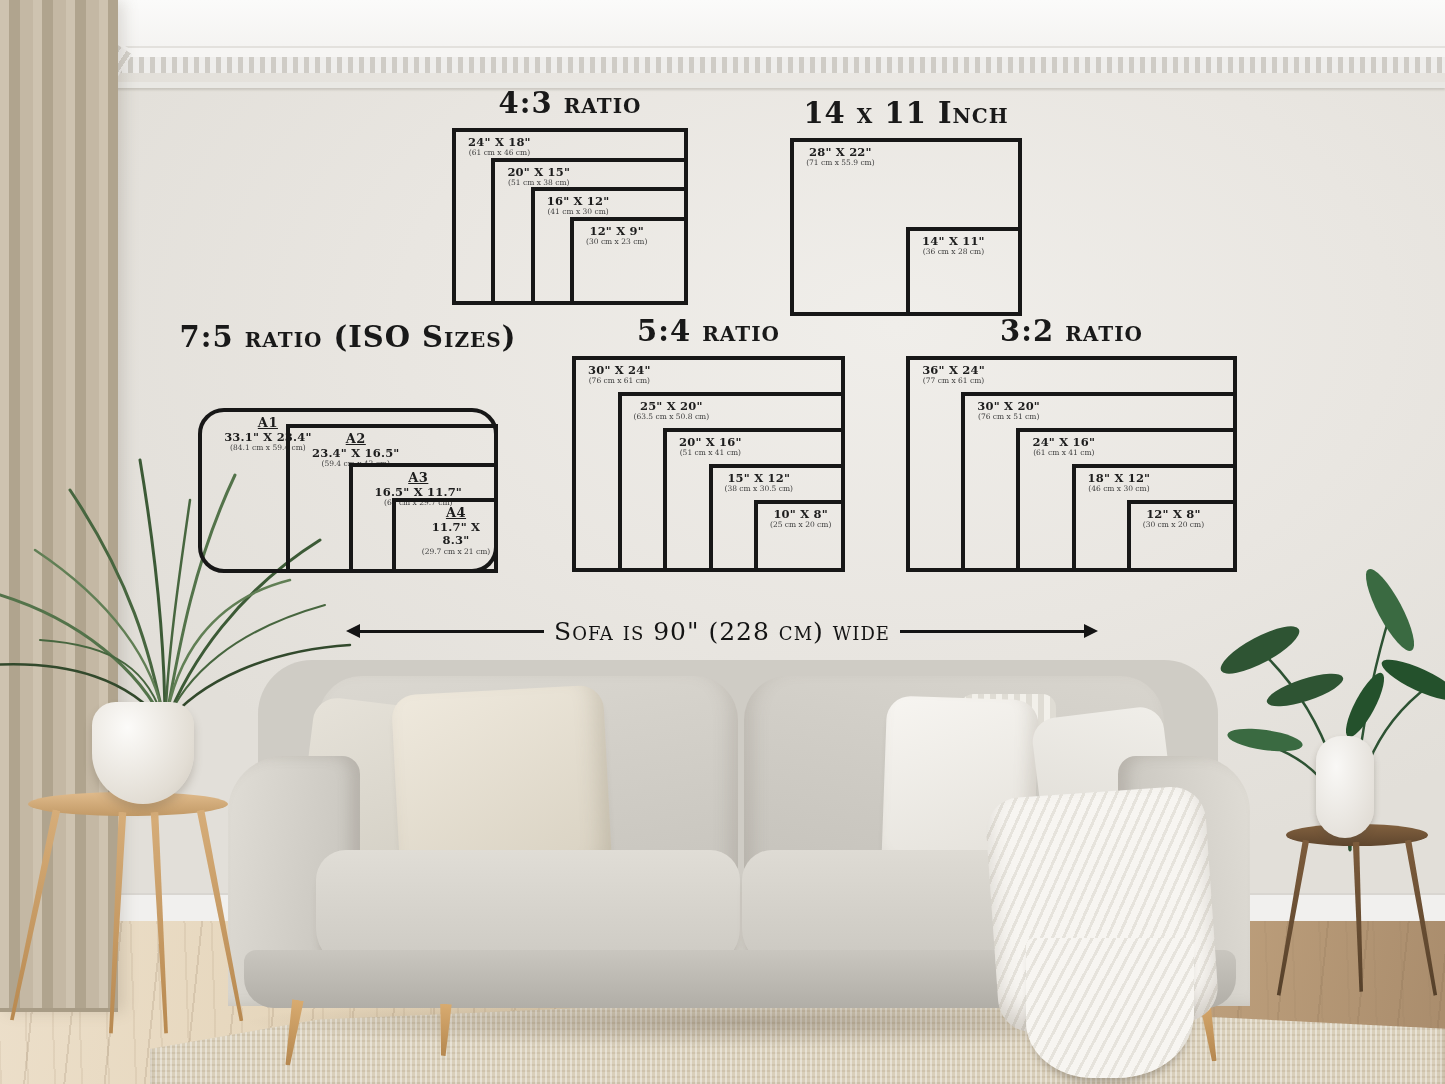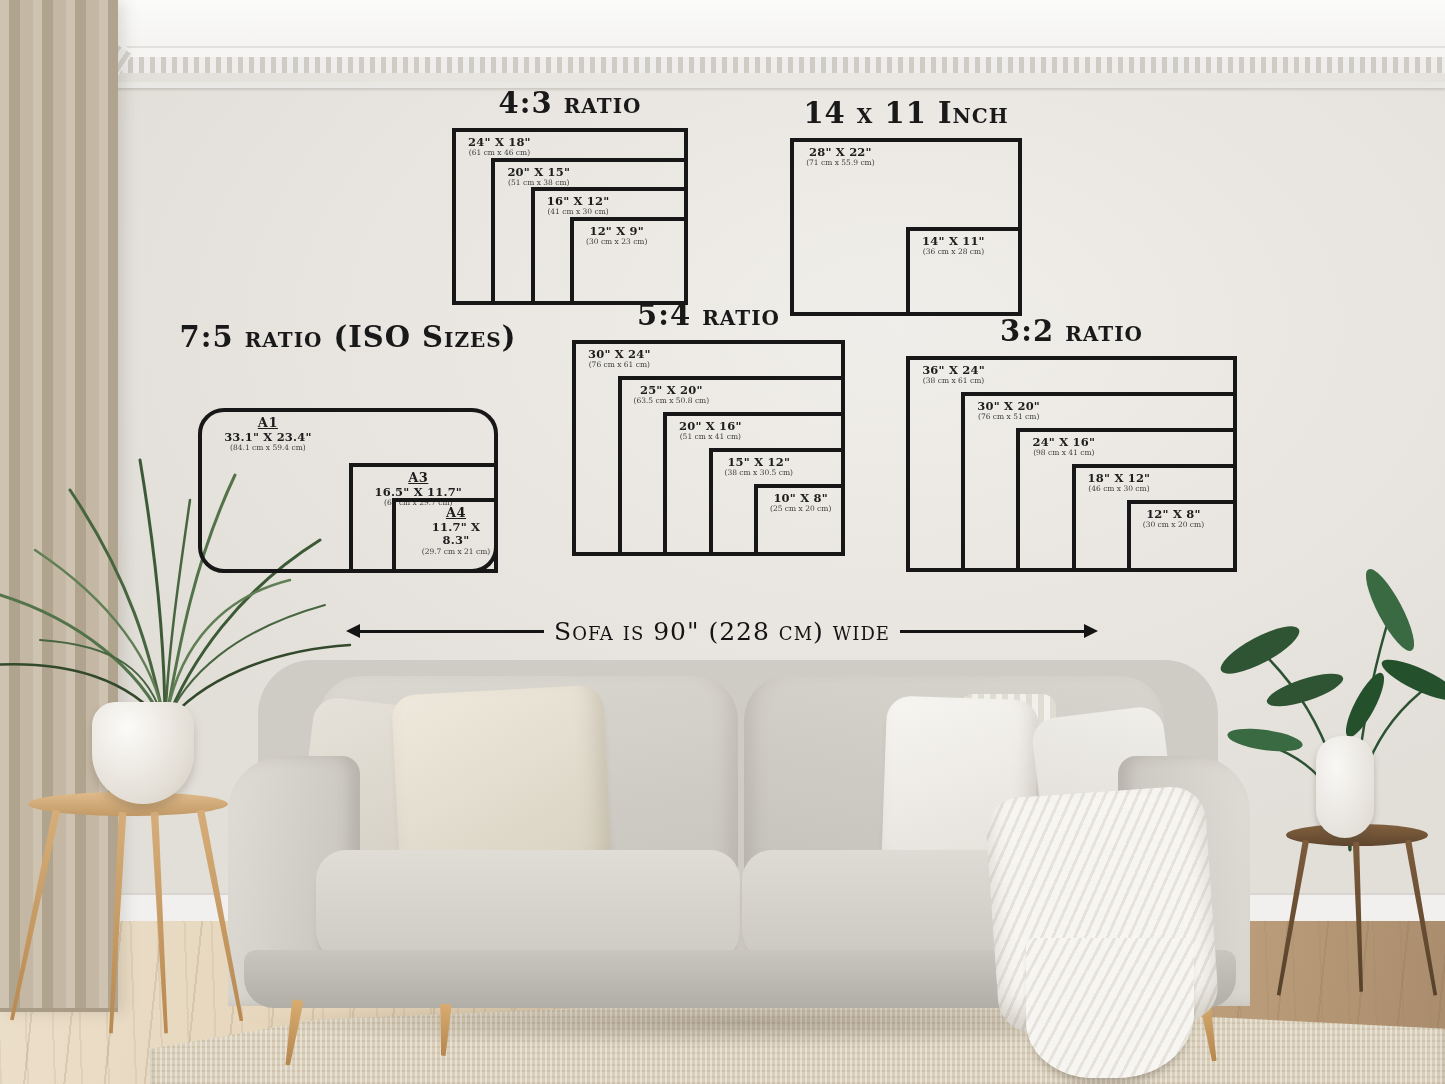--- a/index.html
+++ b/index.html
@@ -180,36 +180,43 @@
   </div>
 <div class="size-group" style="left:198px;top:362px;width:300px;height:211px;">
   <h2 class="group-title">7:5 ratio (ISO Sizes)</h2>
 <div class="size-rect" style="width: 299.886px; height: 165px; z-index: 1; border-radius: 26px;">
       <div class="size-label" style="left: 22px;">
         <span class="sz-name">A1</span>
         <span class="sz-in">33.1" x 23.4"</span>
         <span class="sz-cm">(84.1 cm x 59.4 cm)</span>
       </div>
     </div>
+    <div class="size-rect" style="width: 212.004px; height: 148.83px; z-index: 2;">
+      <div class="size-label" style="left: 22px;">
+        <span class="sz-name">A2</span>
+        <span class="sz-in">23.4" x 16.5"</span>
+        <span class="sz-cm">(59.4 cm x 42 cm)</span>
+      </div>
+    </div>
     <div class="size-rect" style="width: 149.49px; height: 110px; z-index: 3;">
       <div class="size-label" style="left: 22px;">
         <span class="sz-name">A3</span>
         <span class="sz-in">16.5" x 11.7"</span>
         <span class="sz-cm">(67 cm x 29.7 cm)</span>
       </div>
     </div>
     <div class="size-rect" style="width: 106.002px; height: 74.866px; z-index: 4;">
       <div class="size-label" style="left: 22px;">
         <span class="sz-name">A4</span>
         <span class="sz-in">11.7" x 8.3"</span>
         <span class="sz-cm">(29.7 cm x 21 cm)</span>
       </div>
     </div>
   </div>
-<div class="size-group" style="left:572px;top:340px;width:273px;height:216px;">
+<div class="size-group" style="left:572px;top:356px;width:273px;height:216px;">
   <h2 class="group-title">5:4 ratio</h2>
 <div class="size-rect" style="width: 273px; height: 216px; z-index: 1;">
       <div class="size-label">
         <span class="sz-in">30" x 24"</span>
         <span class="sz-cm">(76 cm x 61 cm)</span>
       </div>
     </div>
     <div class="size-rect" style="width: 227.5px; height: 180px; z-index: 2;">
       <div class="size-label">
         <span class="sz-in">25" x 20"</span>
@@ -233,33 +240,33 @@
         <span class="sz-in">10" x 8"</span>
         <span class="sz-cm">(25 cm x 20 cm)</span>
       </div>
     </div>
   </div>
 <div class="size-group" style="left:906px;top:356px;width:331px;height:216px;">
   <h2 class="group-title">3:2 ratio</h2>
 <div class="size-rect" style="width: 330.84px; height: 216px; z-index: 1;">
       <div class="size-label">
         <span class="sz-in">36" x 24"</span>
-        <span class="sz-cm">(38 cm x 61 cm)</span>
+        <span class="sz-cm">(77 cm x 61 cm)</span>
       </div>
     </div>
     <div class="size-rect" style="width: 275.7px; height: 180px; z-index: 2;">
       <div class="size-label">
         <span class="sz-in">30" x 20"</span>
         <span class="sz-cm">(76 cm x 51 cm)</span>
       </div>
     </div>
     <div class="size-rect" style="width: 220.56px; height: 144px; z-index: 3;">
       <div class="size-label">
         <span class="sz-in">24" x 16"</span>
-        <span class="sz-cm">(98 cm x 41 cm)</span>
+        <span class="sz-cm">(61 cm x 41 cm)</span>
       </div>
     </div>
     <div class="size-rect" style="width: 165.42px; height: 108px; z-index: 4;">
       <div class="size-label">
         <span class="sz-in">18" x 12"</span>
         <span class="sz-cm">(46 cm x 30 cm)</span>
       </div>
     </div>
     <div class="size-rect" style="width: 110.28px; height: 72px; z-index: 5;">
       <div class="size-label">

